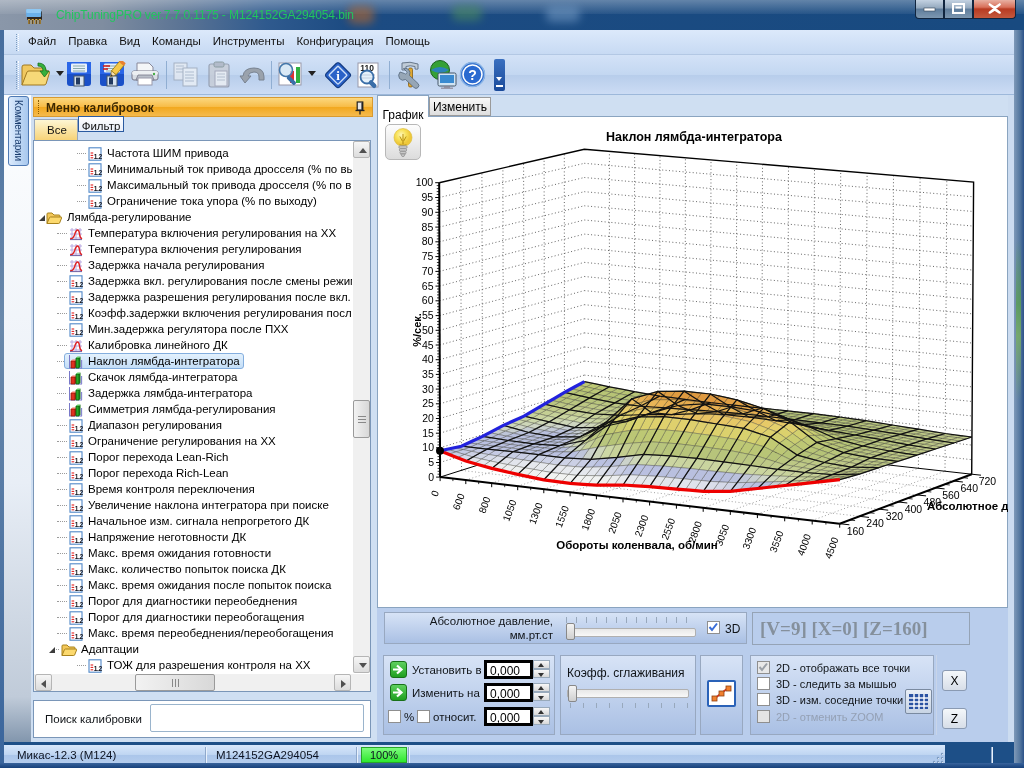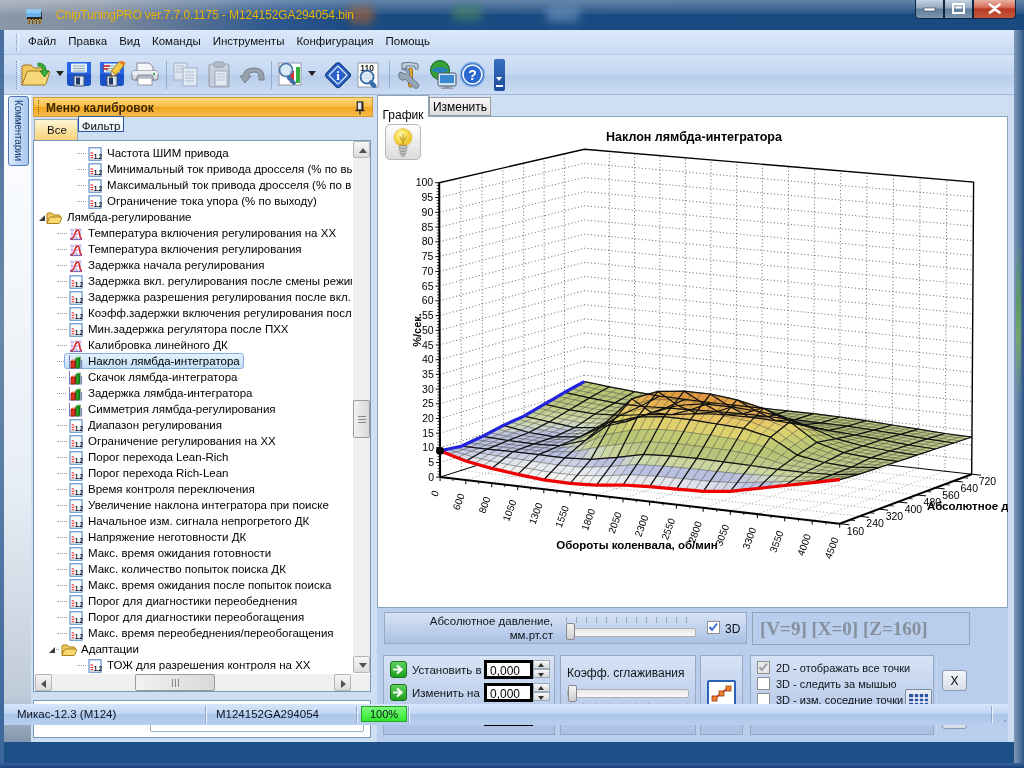--- a/index.html
+++ b/index.html
@@ -1,19 +1,19 @@
 <!DOCTYPE html>
 <html><head><meta charset="utf-8"><style>
 *{margin:0;padding:0;box-sizing:border-box}
 body{width:1024px;height:768px;font-family:"Liberation Sans",sans-serif;position:relative;overflow:hidden;background:#1d4f87}
 .abs{position:absolute}
 
 #titlebar{left:0;top:0;width:1024px;height:30px;background:linear-gradient(90deg,#8a97a9 0%,#7f8da0 10%,#5a7394 18%,#2f5a8e 26%,#1c4b82 34%,#184a80 100%)}
 #titlebar .shine{position:absolute;left:0;top:0;width:100%;height:14px;background:linear-gradient(180deg,rgba(255,255,255,.32),rgba(255,255,255,.06))}
-#title-text{left:56px;top:8px;font-size:12px;letter-spacing:-0.1px;color:#eab308;white-space:nowrap}
+#title-text{left:56px;top:8px;font-size:12px;letter-spacing:-0.1px;color:#22c55e;white-space:nowrap}
 .blob{position:absolute;filter:blur(4px);opacity:.55;border-radius:6px}
 #winbtns{right:8px;top:0;height:19px;display:flex}
 .wbtn{width:29px;height:19px;border:1px solid #10253f;border-top:none;background:linear-gradient(180deg,#c3d2e2 0%,#93a8bd 45%,#5e7d9c 50%,#7d97b0 100%);position:relative}
 .wbtn.first{border-radius:0 0 0 4px}
 .wbtn.close{width:43px;background:linear-gradient(180deg,#e8b0a2 0%,#d8705a 40%,#b83b22 50%,#c4593e 100%);border-radius:0 0 4px 0}
 #menubar{left:4px;top:30px;width:1012px;height:25px;background:linear-gradient(180deg,#dce9fb,#c7daf3);border-bottom:1px solid #b3c8e4;font-size:11.5px;color:#111}
 .menuitem{display:inline-block;padding:5px 6px 0 6px}
 #toolbar{left:4px;top:55px;width:1012px;height:40px;background:linear-gradient(180deg,#d3e2f7 0%,#c3d7f1 50%,#b7cdeb 51%,#ccdcf4 100%);border-bottom:1px solid #9db8da}
 .grip{position:absolute;width:3px;border-left:1px dotted #7d9cc0;border-right:1px dotted #fff}
 .tsep{position:absolute;top:6px;width:1px;height:28px;background:#90aed2}
@@ -38,21 +38,21 @@
 .gbox2{position:absolute;border:1px solid #98a8c0;background:linear-gradient(180deg,#d7e3f6,#aac0e4)}
 .spin{position:absolute;background:#fff;border:3px solid #000000;font-size:12px;padding:1px 3px}
 .spinbtn{position:absolute;width:17px;height:9px;background:linear-gradient(180deg,#f8f8f8,#d8d8d8);border:1px solid #9ab;}
 .cb{position:absolute;width:13px;height:13px;background:#fff;border:1px solid #8f8f8f}
 .greenbtn{position:absolute;width:17px;height:17px;border-radius:3px;background:linear-gradient(180deg,#5fd05f,#1f9f1f);border:1px solid #187018;color:#fff;font-weight:bold;text-align:center;font-size:11px;line-height:15px}
 .lbl{position:absolute;font-size:11.5px;color:#101418;white-space:nowrap}
 .slider-track{position:absolute;height:9px;background:linear-gradient(180deg,#e8e8e8,#f8f8f8);border:1px solid #b0b0b0;border-radius:2px}
 .slider-thumb{position:absolute;width:9px;height:17px;background:linear-gradient(180deg,#f4f4f4,#cfcfcf);border:1px solid #888;border-radius:2px 2px 2px 2px}
 .xzbtn{position:absolute;width:25px;height:21px;background:linear-gradient(180deg,#f4f7fa,#d7dee8);border:1px solid #8a9ab2;border-radius:3px;text-align:center;font-size:12px;padding-top:3px}
 
-#statusbar{left:4px;top:704px;width:1012px;height:21px;background:linear-gradient(180deg,#d7e7fb 0%,#c0d6f2 45%,#abc6ea 50%,#b8cfee 100%);font-size:11.5px;color:#0c1220}
+#statusbar{left:4px;top:745px;width:941px;height:21px;background:linear-gradient(180deg,#d7e7fb 0%,#c0d6f2 45%,#abc6ea 50%,#b8cfee 100%);font-size:11.5px;color:#0c1220}
 .ssep{position:absolute;top:2px;width:1px;height:17px;background:#8fa9cc;box-shadow:1px 0 0 #e8f1fc}
 #borderL{left:0;top:30px;width:4px;height:733px;background:linear-gradient(180deg,#456d9e,#6a89ab 40%,#3a659c)}
 #borderR{left:1014px;top:30px;width:10px;height:733px;background:linear-gradient(90deg,#7e99b8,#54779f 60%,#2c5288)}
 #borderB{left:0;top:763px;width:1024px;height:5px;background:linear-gradient(180deg,#38639c,#16407a)}
 </style></head><body>
 
 <div class="abs" id="titlebar">
     <div class="shine"></div>
 <div class="blob" style="left:348px;top:6px;width:26px;height:18px;background:#c06a28"></div>
 <div class="blob" style="left:452px;top:5px;width:30px;height:16px;background:#4e8f5e"></div>

